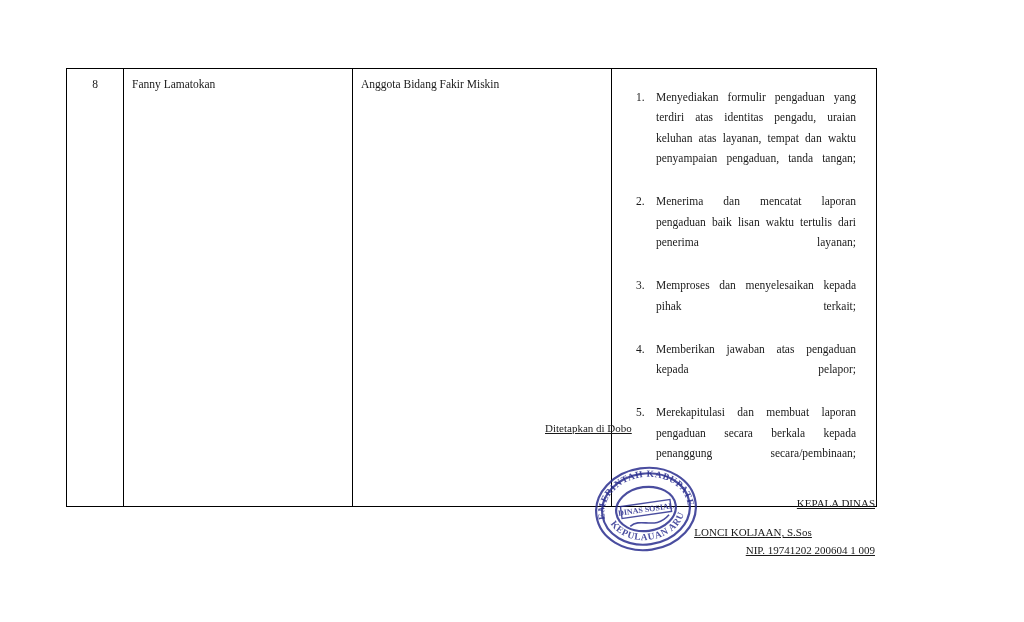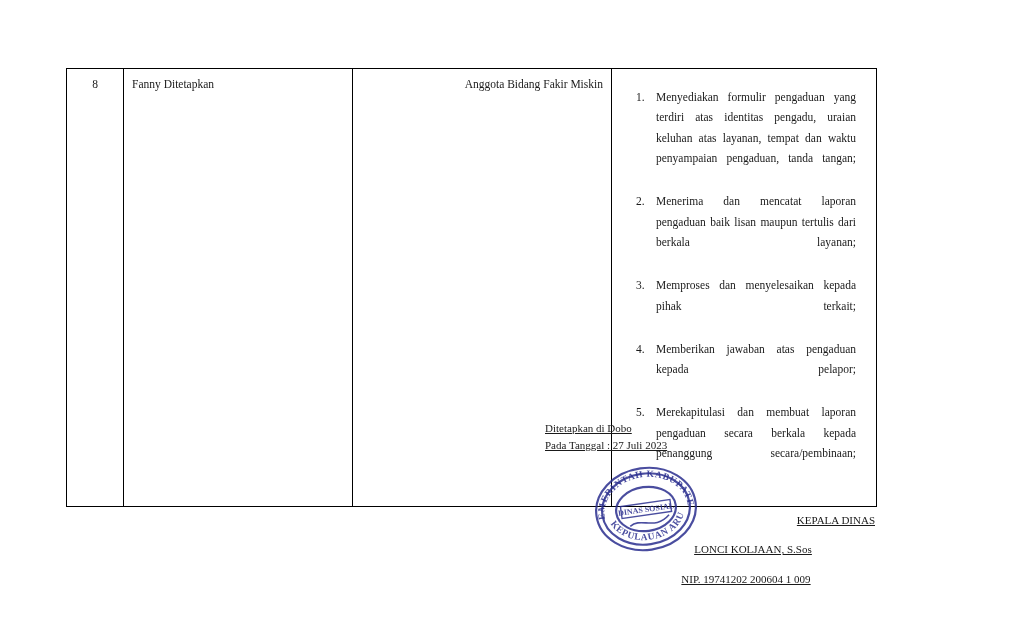--- a/index.html
+++ b/index.html
@@ -35,21 +35,21 @@
   }
   .doc-table td {
     border: 1px solid #000;
     vertical-align: top;
     padding: 6px 8px 10px 8px;
     font-size: 11.5px;
     line-height: 1.62;
   }
   .col-no     { width: 40px;  text-align: center; }
   .col-name   { width: 212px; }
-  .col-role   { width: 242px; text-align: right; }
+  .col-role   { width: 242px; text-align: left; }
   .col-duty   { width: 248px; }
 
   .cell-no    { padding-top: 6px; }
   .cell-name  { padding-left: 12px; }
   .cell-role  { padding-top: 6px; }
 
   
   ol.duty-list {
     margin: 12px;
     padding: 0;
@@ -106,22 +106,22 @@
     padding-left: 86px;
   }
   .sign-name {
     margin-top: 12px;
     text-align: center;
     padding-left: 86px;
     text-decoration: underline;
     white-space: nowrap;
   }
   .sign-nip {
-    margin-top: 13px;
-    text-align: center;
+    margin-top: 1px;
+    text-align: right;
     padding-left: 72px;
     white-space: nowrap;
   }
 
   
   .stamp {
     position: absolute;
     left: 588px;
     top: 462px;
     width: 116px;
@@ -132,48 +132,47 @@
 </style>
 </head>
 <body>
 
 <div class="page">
 
   <table class="doc-table">
     <tbody>
       <tr>
         <td class="col-no cell-no">8</td>
-        <td class="col-name cell-name">Fanny Ditetapkan</td>
+        <td class="col-name cell-name">Fanny Lamatokan</td>
         <td class="col-role cell-role">Anggota Bidang Fakir Miskin</td>
         <td class="col-duty">
           <ol class="duty-list">
             <li class="stretch">
                 <span>Menyediakan formulir pengaduan yang terdiri atas identitas pengadu, uraian keluhan atas layanan, tempat dan waktu penyampaian pengaduan, tanda tangan;</span>
               </li>
             <li class="stretch">
-                <span>Menerima dan mencatat laporan pengaduan baik lisan maupun tertulis dari berkala layanan;</span>
+                <span>Menerima dan mencatat laporan pengaduan baik lisan waktu tertulis dari penerima layanan;</span>
               </li>
             <li class="stretch">
                 <span>Memproses dan menyelesaikan kepada pihak terkait;</span>
               </li>
             <li class="stretch">
                 <span>Memberikan jawaban atas pengaduan kepada pelapor;</span>
               </li>
             <li class="stretch">
                 <span>Merekapitulasi dan membuat laporan pengaduan secara berkala kepada penanggung secara/pembinaan;</span>
               </li>
           </ol>
         </td>
       </tr>
     </tbody>
   </table>
 
   <div class="sign-block">
     <div class="sign-line">Ditetapkan di Dobo</div>
-    <div class="sign-line">Pada Tanggal : 27 Juli 2023</div>
     <div class="sign-title">KEPALA DINAS</div>
     <div class="sign-name">LONCI KOLJAAN, S.Sos</div>
     <div class="sign-nip">NIP. 19741202 200604 1 009</div>
   </div>
 
   <div class="stamp">
     <svg width="116" height="95" viewBox="0 0 116 95" xmlns="http://www.w3.org/2000/svg">
       <g transform="rotate(-8 58 47)" fill="none" stroke="#2b2f8f" stroke-width="2.2" opacity="0.85">
         <ellipse cx="58" cy="47" rx="50" ry="41"></ellipse>
         <ellipse cx="58" cy="47" rx="44" ry="35.5"></ellipse>

